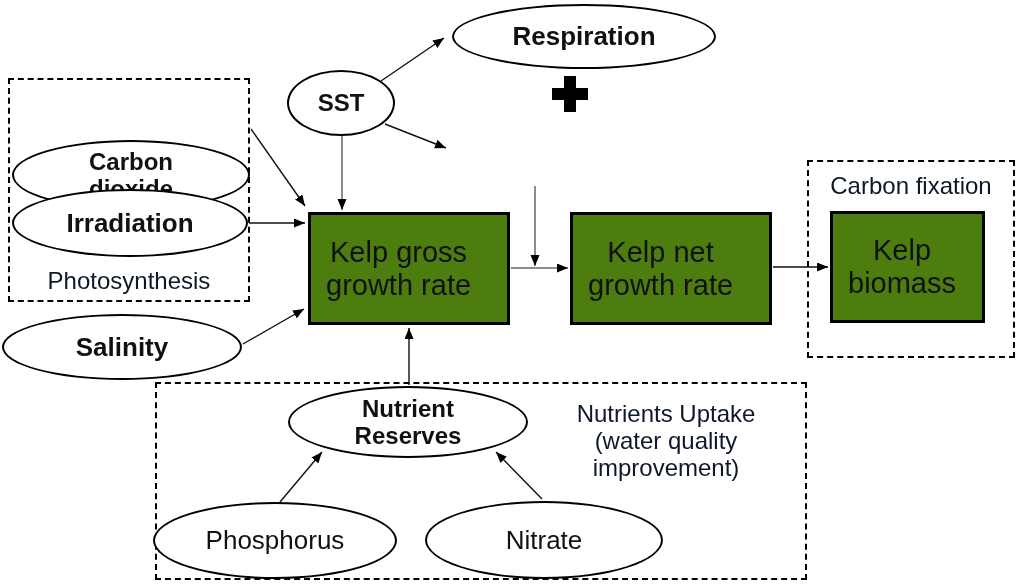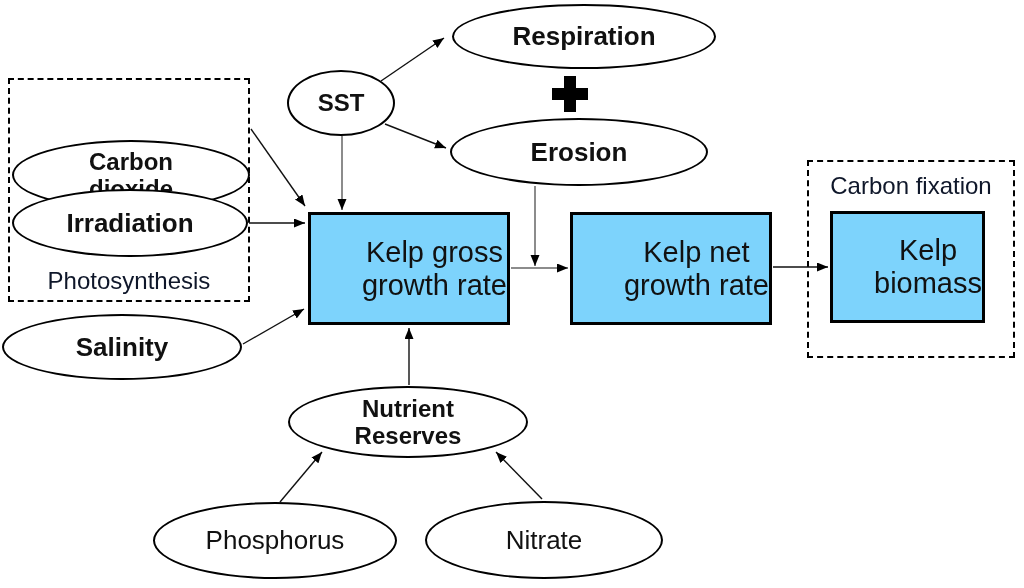--- a/index.html
+++ b/index.html
@@ -17,63 +17,64 @@
   .ellipse{
     position:absolute;border:2.5px solid #000000;border-radius:50%;background:#ffffff;
     display:flex;align-items:center;justify-content:center;text-align:center;box-sizing:border-box;
   }
   .node-label{white-space:pre-line;}
   .bold{font-weight:bold;}
   .fs24{font-size:24px;line-height:27px;}
   .fs26{font-size:26px;line-height:29px;}
   .fs30{font-size:24px;line-height:32px;}
   .rect{
-    position:absolute;border:3px solid #000000;background:#7dd3fc;
-    display:flex;align-items:center;justify-content:flex-end;text-align:center;box-sizing:border-box;
+    position:absolute;border:3px solid #000000;background:#4d7c0f;
+    display:flex;align-items:center;justify-content:flex-start;text-align:center;box-sizing:border-box;
     font-size:29px;line-height:33px;padding-left:15px;
   }
   .plus{position:absolute;width:36px;height:36px;}
   .plus .pv{position:absolute;left:12px;top:0;width:12px;height:36px;background:#000;}
   .plus .ph{position:absolute;left:0;top:12px;width:36px;height:12px;background:#000;}
   #edges{position:absolute;left:0;top:0;pointer-events:none;}
 </style>
 </head>
 <body>
 
 <div id="canvas">
 
   <div class="region" style="left:8px;top:78px;width:242px;height:224px;">
     <div class="region-label" style="left:0;right:0;bottom:6px;">Photosynthesis</div>
   </div>
 
   <div class="region" style="left:807px;top:160px;width:208px;height:198px;">
     <div class="region-label" style="left:0;right:0;top:10px;">Carbon fixation</div>
   </div>
 
+  <div class="region" style="left:155px;top:382px;width:652px;height:198px;">
+    <div class="region-label" style="left:370px;width:278px;top:16px;">Nutrients Uptake
+(water quality improvement)</div>
+  </div>
 
   <div class="ellipse" style="left:12px;top:92px;width:238px;height:70px;margin-top:48px;">
     <span class="node-label bold fs24">Carbon
 dioxide</span>
   </div>
 
   <div class="ellipse" style="left:12px;top:189px;width:236px;height:68px;">
     <span class="node-label bold fs26">Irradiation</span>
   </div>
 
   <div class="ellipse" style="left:287px;top:70px;width:108px;height:66px;">
     <span class="node-label bold fs30">SST</span>
   </div>
 
   <div class="ellipse" style="left:452px;top:4px;width:264px;height:65px;">
     <span class="node-label bold fs26">Respiration</span>
   </div>
 
-  <div class="ellipse" style="left:450px;top:118px;width:258px;height:68px;">
-    <span class="node-label bold fs26">Erosion</span>
-  </div>
 
   <div class="ellipse" style="left:2px;top:314px;width:240px;height:66px;">
     <span class="node-label bold fs26">Salinity</span>
   </div>
 
   <div class="ellipse" style="left:288px;top:386px;width:240px;height:72px;">
     <span class="node-label bold fs24">Nutrient
 Reserves</span>
   </div>
 

